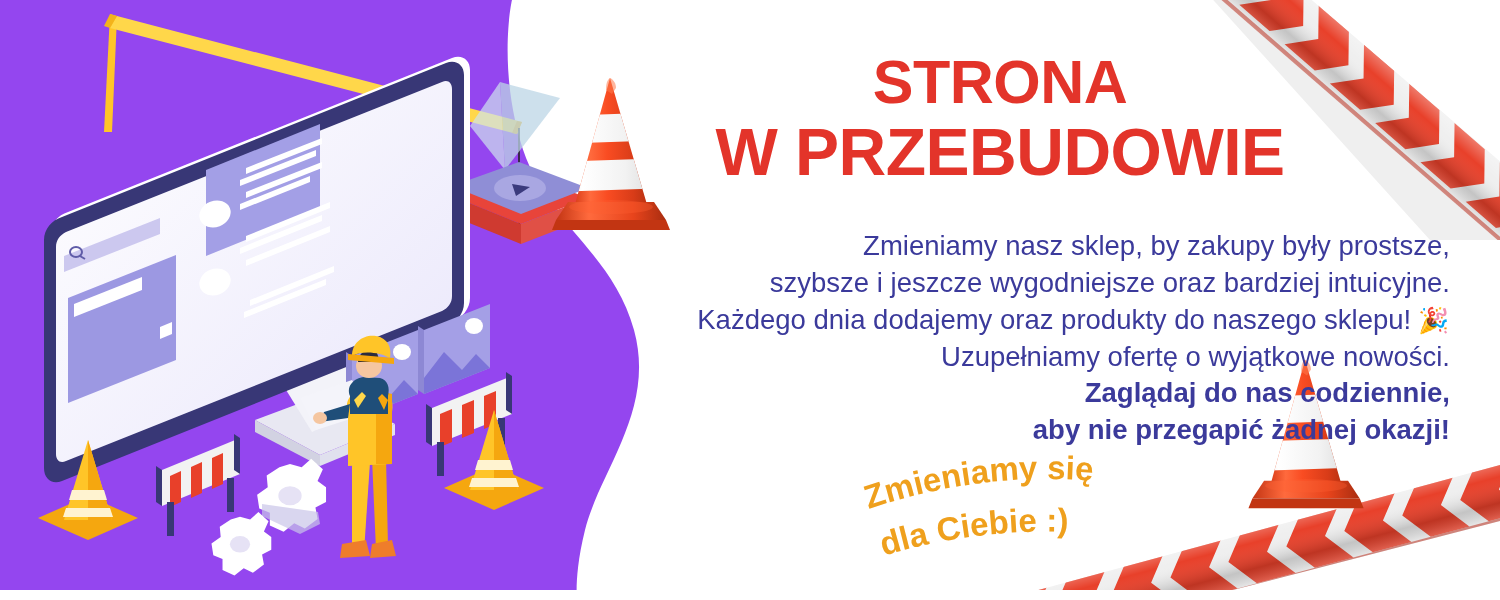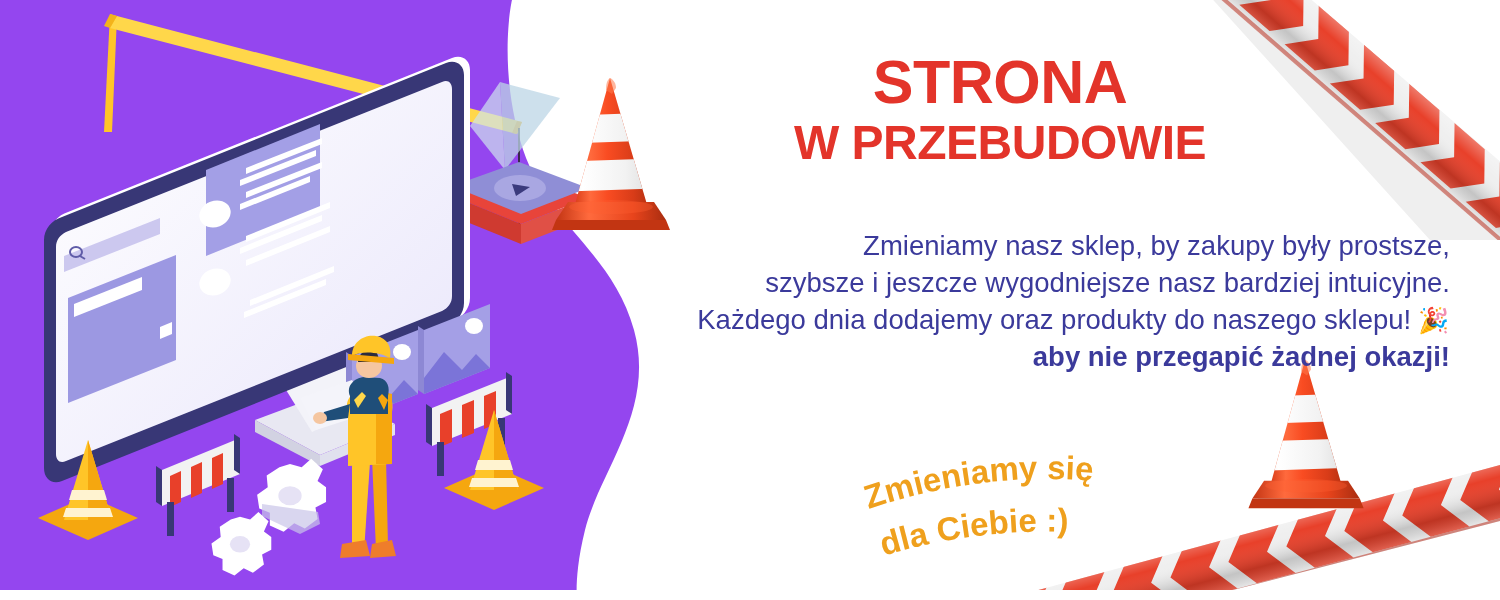--- a/index.html
+++ b/index.html
@@ -10,21 +10,21 @@
   .blob{position:absolute;left:0;top:0;width:700px;height:600px;}
 
   
   .illus{position:absolute;left:0;top:0;width:620px;height:600px;}
 
   
   .headline{position:absolute;left:560px;top:48px;width:880px;text-align:center;
             color:#E3342A;font-weight:bold;font-size:61px;line-height:1.12;
             letter-spacing:-0.5px;}
   .headline .l1{display:block;}
-  .headline .l2{display:block;font-size:48px;}
+  .headline .l2{display:block;font-size:66px;}
 
   
   .body-copy{position:absolute;left:520px;top:228px;width:930px;text-align:right;
              color:#3B3A9B;font-size:27.5px;line-height:1.34;}
   .body-copy .ln{display:block;white-space:nowrap;}
   .body-copy .ln.b{font-weight:bold;}
   .emoji{font-size:25px;}
 
   
   .script{position:absolute;left:855px;top:455px;width:340px;height:110px;}
@@ -364,22 +364,24 @@
     <ellipse cx="63" cy="139" rx="42" ry="7" fill="#FF5F32" opacity="0.35"></ellipse>
   </svg>
 
   <div class="headline">
     <span class="l1">STRONA</span>
     <span class="l2">W PRZEBUDOWIE</span>
   </div>
 
   <div class="body-copy">
     <span class="ln">Zmieniamy nasz sklep, by zakupy były prostsze,</span>
-    <span class="ln">szybsze i jeszcze wygodniejsze nasz bardziej intuicyjne.</span>
+    <span class="ln">szybsze i jeszcze wygodniejsze oraz bardziej intuicyjne.</span>
     <span class="ln"><span>Każdego dnia dodajemy oraz produkty do naszego sklepu!</span> <span class="emoji">🎉</span></span>
+    <span class="ln">Uzupełniamy ofertę o wyjątkowe nowości.</span>
+    <span class="ln b">Zaglądaj do nas codziennie,</span>
     <span class="ln b">aby nie przegapić żadnej okazji!</span>
   </div>
 
   <svg class="script" viewBox="0 0 340 110">
     <defs>
       <path id="arc1" d="M8,56 Q150,6 300,34"></path>
       <path id="arc2" d="M18,104 Q150,62 288,84"></path>
     </defs>
     <text class="stroke">
       <textPath href="#arc1" startOffset="2%"><tspan id="s1a">Zmieniamy się</tspan></textPath>

